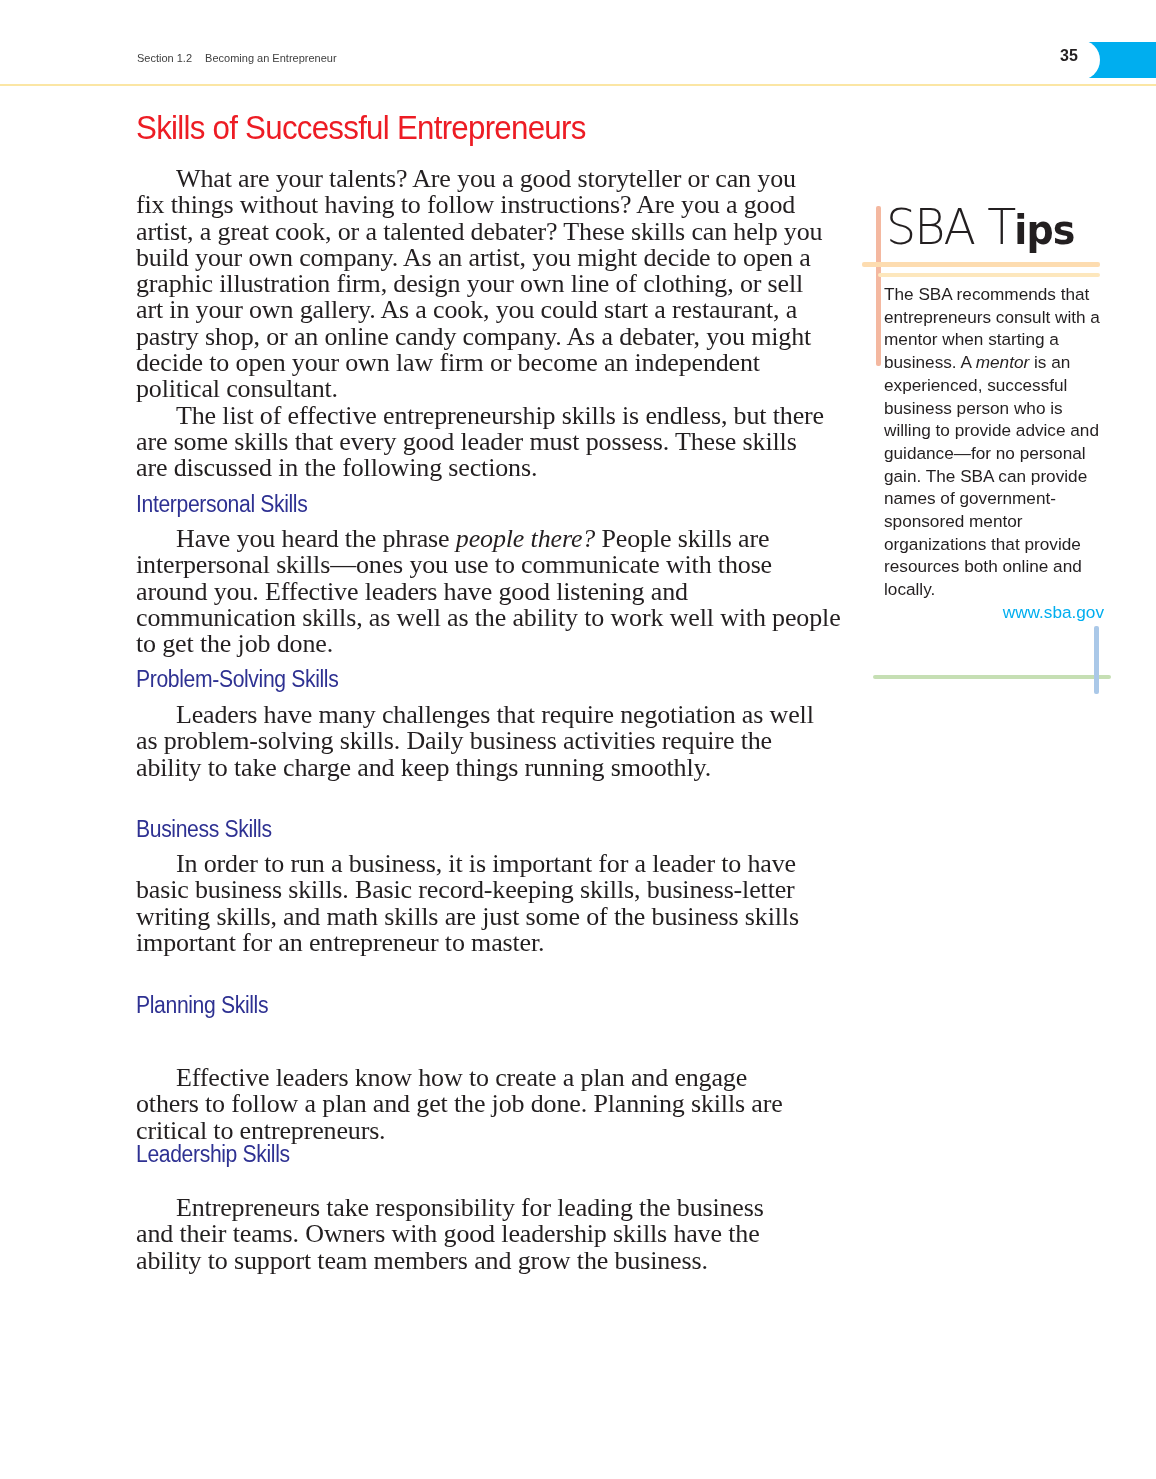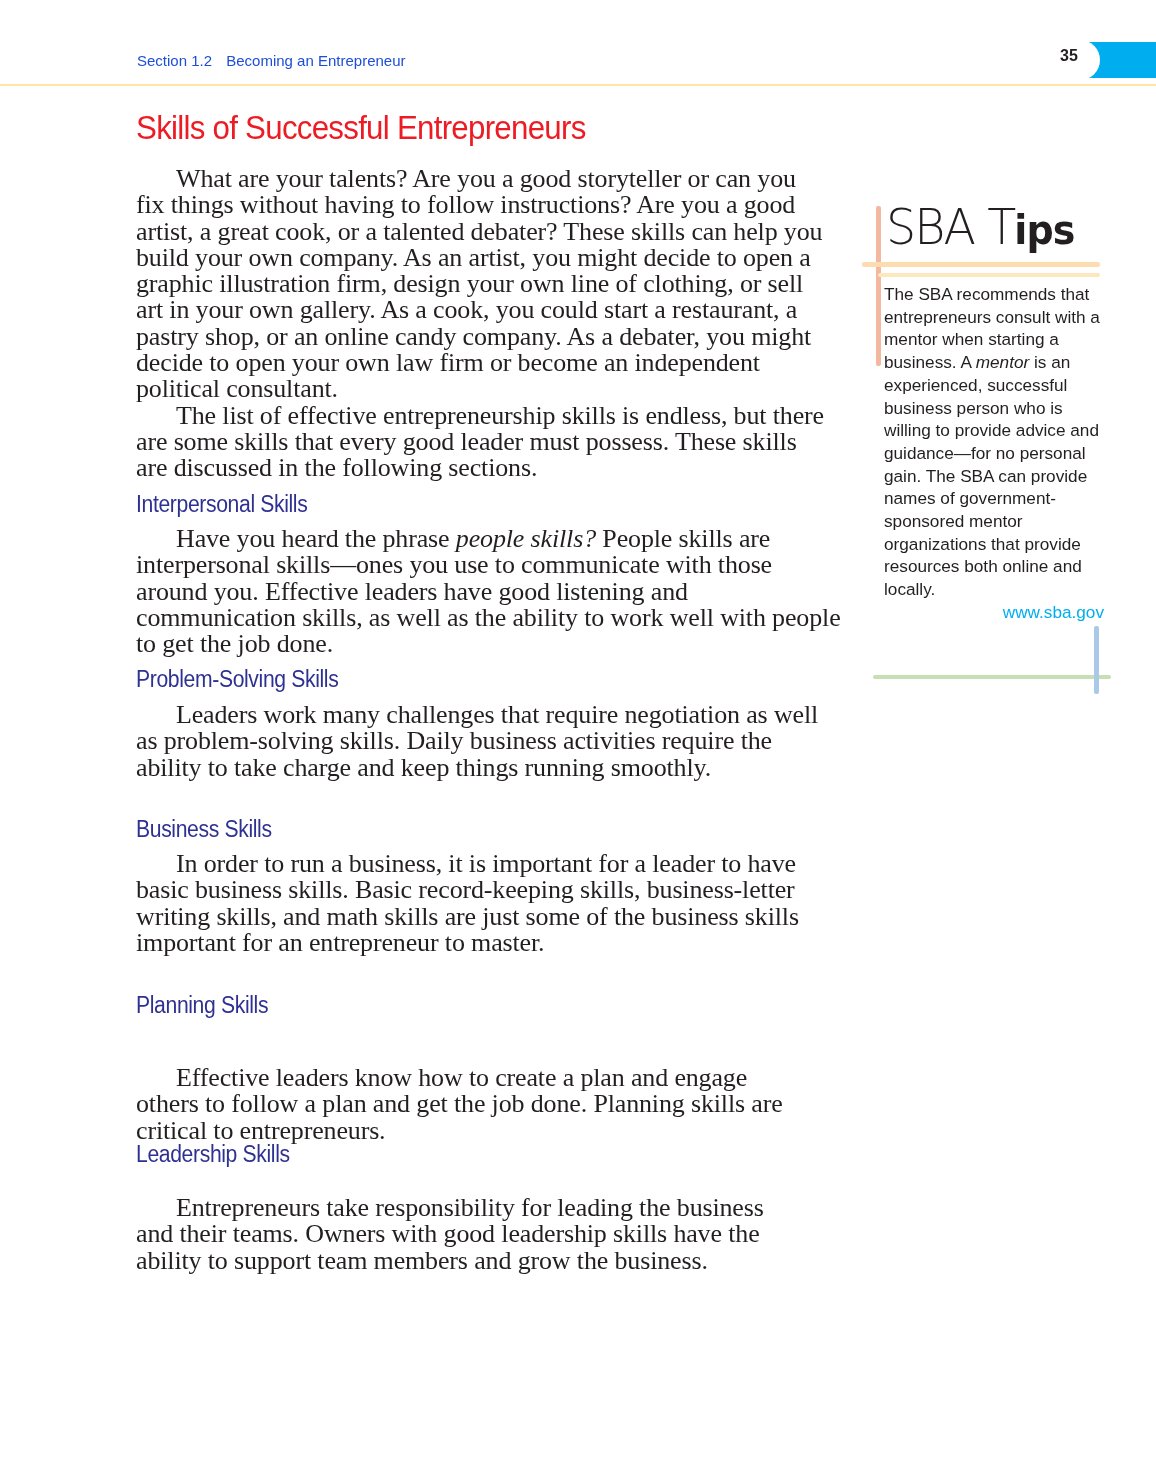--- a/index.html
+++ b/index.html
@@ -3,21 +3,21 @@
 <meta charset="utf-8">
 <style>
   html, body { margin: 0; padding: 0; }
   body {
     width: 1156px; height: 1479px; position: relative;
     background: #ffffff; overflow: hidden;
     font-family: "Liberation Serif", serif; color: #231f20;
   }
   .running-head {
     position: absolute; left: 137px; top: 52px;
-    font-family: "Liberation Sans", sans-serif; font-size: 15px; color: #1d4ed8;
+    font-family: "Liberation Sans", sans-serif; font-size: 11px; color: #404040;
   }
   .running-head .sec-num { margin-right: 10px; }
   .head-rule {
     position: absolute; left: 0; top: 84px; width: 1156px; height: 2px;
     background: #fbe6a4;
   }
   .page-tab {
     position: absolute; left: 1080px; top: 42px; width: 76px; height: 36px;
     background: #00aeef;
   }
@@ -101,26 +101,26 @@
 <h1 class="main-title">Skills of Successful Entrepreneurs</h1>
 
 <div class="col">
   <div class="block" style="top:0;">
     <p style="width:690px;">What are your talents? Are you a good storyteller or can you fix things without having to follow instructions? Are you a good artist, a great cook, or a talented debater? These skills can help you build your own company. As an artist, you might decide to open a graphic illustration firm, design your own line of clothing, or sell art in your own gallery. As a cook, you could start a restaurant, a pastry shop, or an online candy company. As a debater, you might decide to open your own law firm or become an independent political consultant.</p>
     <p style="width:690px;">The list of effective entrepreneurship skills is endless, but there are some skills that every good leader must possess. These skills are discussed in the following sections.</p>
   </div>
 
   <h2 style="top:325px;">Interpersonal Skills</h2>
   <div class="block" style="top:360px;">
-    <p><span>Have you heard the phrase </span><em>people skills?</em><span> People skills are interpersonal skills—ones you use to communicate with those around you. Effective leaders have good listening and communication skills, as well as the ability to work well with people to get the job done.</span></p>
+    <p><span>Have you heard the phrase </span><em>people there?</em><span> People skills are interpersonal skills—ones you use to communicate with those around you. Effective leaders have good listening and communication skills, as well as the ability to work well with people to get the job done.</span></p>
   </div>
 
   <h2 style="top:500px;">Problem-Solving Skills</h2>
   <div class="block" style="top:536px;">
-    <p style="width:690px;">Leaders work many challenges that require negotiation as well as problem-solving skills. Daily business activities require the ability to take charge and keep things running smoothly.</p>
+    <p style="width:690px;">Leaders have many challenges that require negotiation as well as problem-solving skills. Daily business activities require the ability to take charge and keep things running smoothly.</p>
   </div>
 
   <h2 style="top:650px;">Business Skills</h2>
   <div class="block" style="top:685px;">
     <p style="width:712px;">In order to run a business, it is important for a leader to have basic business skills. Basic record-keeping skills, business-letter writing skills, and math skills are just some of the business skills important for an entrepreneur to master.</p>
   </div>
 
   <h2 style="top:826px;">Planning Skills</h2>
   <div class="block" style="top:899px;">
     <p style="width:670px;">Effective leaders know how to create a plan and engage others to follow a plan and get the job done. Planning skills are critical to entrepreneurs.</p>

